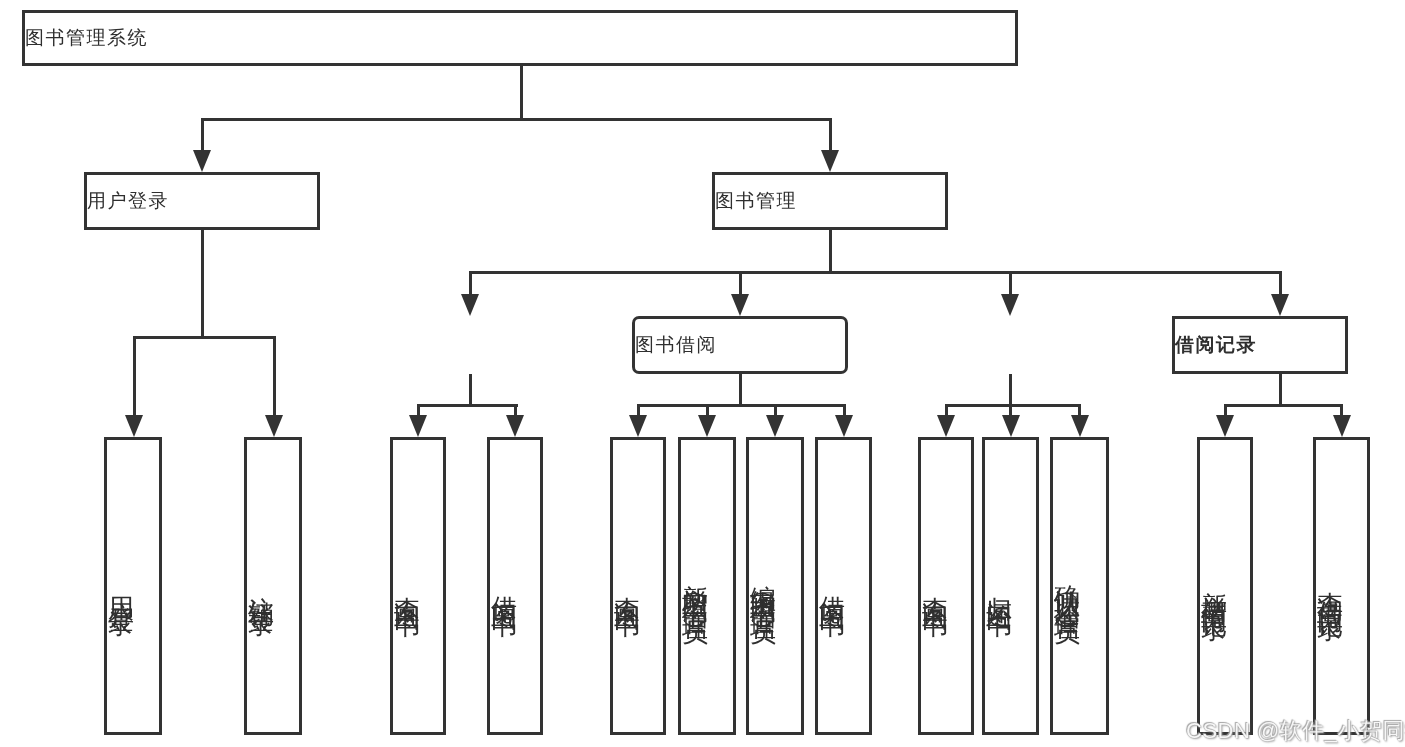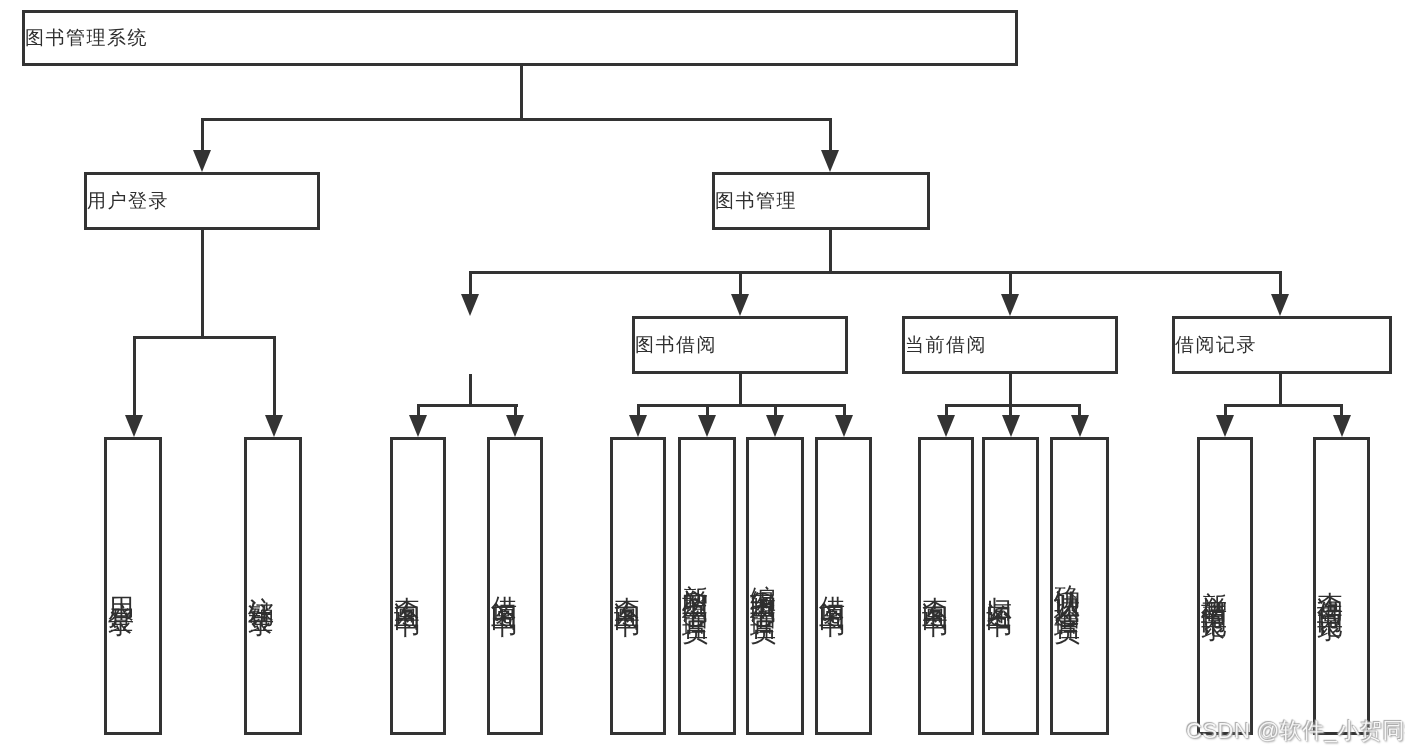--- a/index.html
+++ b/index.html
@@ -62,21 +62,21 @@
   <div class="vline" style="left:519.5px; top:66px; height:54px;"></div>
   <div class="hline" style="left:200.5px; top:118px; width:631px;"></div>
   <div class="vline" style="left:200.5px; top:118px; height:34px;"></div>
   <div class="arrow" style="left:193px; top:150px;"></div>
   <div class="vline" style="left:828.5px; top:118px; height:34px;"></div>
   <div class="arrow" style="left:821px; top:150px;"></div>
 
   <div class="box h-box" style="left:84px; top:172px; width:236px; height:58px;">
     <span>用户登录</span>
   </div>
-  <div class="box h-box" style="left:712px; top:172px; width:218px; height:58px;">
+  <div class="box h-box" style="left:712px; top:172px; width:236px; height:58px;">
     <span>图书管理</span>
   </div>
 
   <div class="vline" style="left:200.5px; top:230px; height:109px;"></div>
   <div class="hline" style="left:132.5px; top:336px; width:143px;"></div>
   <div class="vline" style="left:132.5px; top:336px; height:81px;"></div>
   <div class="arrow" style="left:125px; top:415px;"></div>
   <div class="vline" style="left:272.5px; top:336px; height:81px;"></div>
   <div class="arrow" style="left:265px; top:415px;"></div>
 
@@ -84,27 +84,24 @@
   <div class="hline" style="left:468.5px; top:271px; width:813px;"></div>
   <div class="vline" style="left:468.5px; top:271px; height:25px;"></div>
   <div class="arrow" style="left:461px; top:294px;"></div>
   <div class="vline" style="left:738.5px; top:271px; height:25px;"></div>
   <div class="arrow" style="left:731px; top:294px;"></div>
   <div class="vline" style="left:1008.5px; top:271px; height:25px;"></div>
   <div class="arrow" style="left:1001px; top:294px;"></div>
   <div class="vline" style="left:1278.5px; top:271px; height:25px;"></div>
   <div class="arrow" style="left:1271px; top:294px;"></div>
 
-  <div class="box h-box" style="left:632px; top:316px; width:216px; height:58px;">
+  <div class="box h-box" style="left:632px; top:316px; width:216px; height:58px;border-radius:7px;">
     <span>图书借阅</span>
   </div>
-  <div class="box h-box" style="left:902px; top:316px; width:216px; height:58px;">
-    <span>当前借阅</span>
-  </div>
-  <div class="box h-box" style="left:1172px; top:316px; width:220px; height:58px;">
+  <div class="box h-box" style="left:1172px; top:316px; width:176px; height:58px;font-weight:bold;">
     <span>借阅记录</span>
   </div>
 
   <div class="vline" style="left:468.5px; top:374px; height:33px;"></div>
   <div class="hline" style="left:416.5px; top:404px; width:101px;"></div>
   <div class="vline" style="left:416.5px; top:404px; height:13px;"></div>
   <div class="arrow" style="left:409px; top:415px;"></div>
   <div class="vline" style="left:513.5px; top:404px; height:13px;"></div>
   <div class="arrow" style="left:506px; top:415px;"></div>
 

